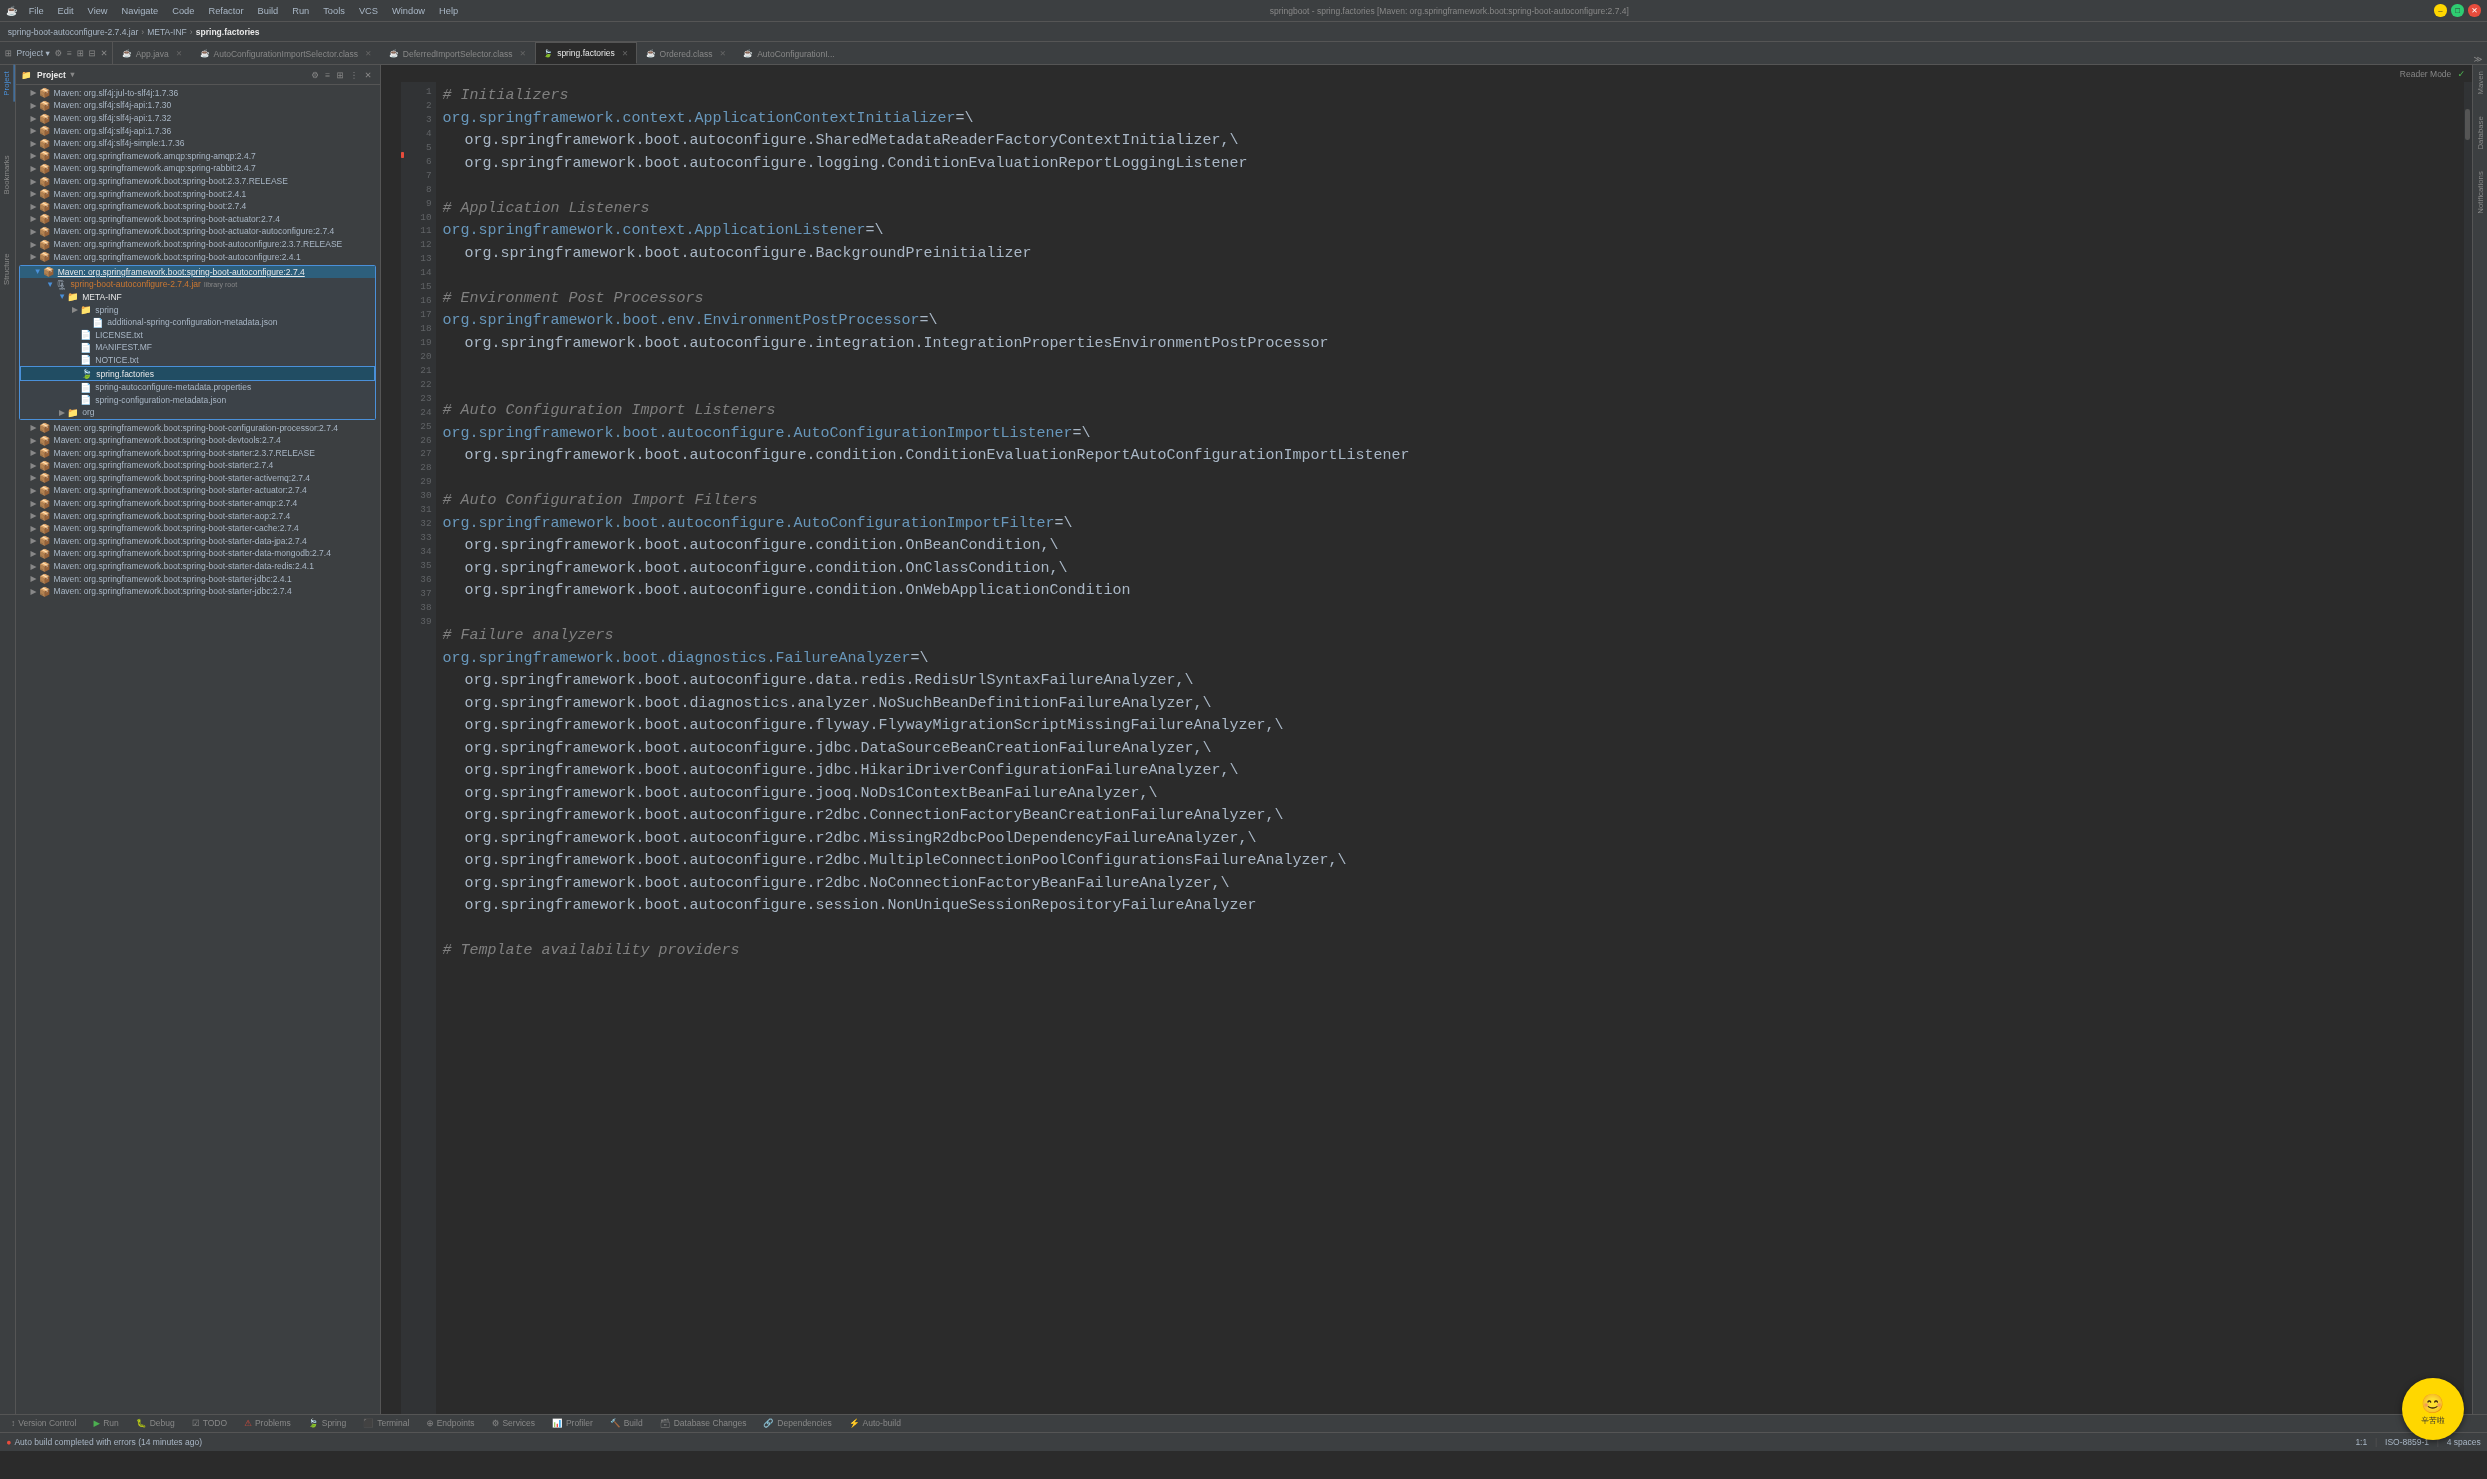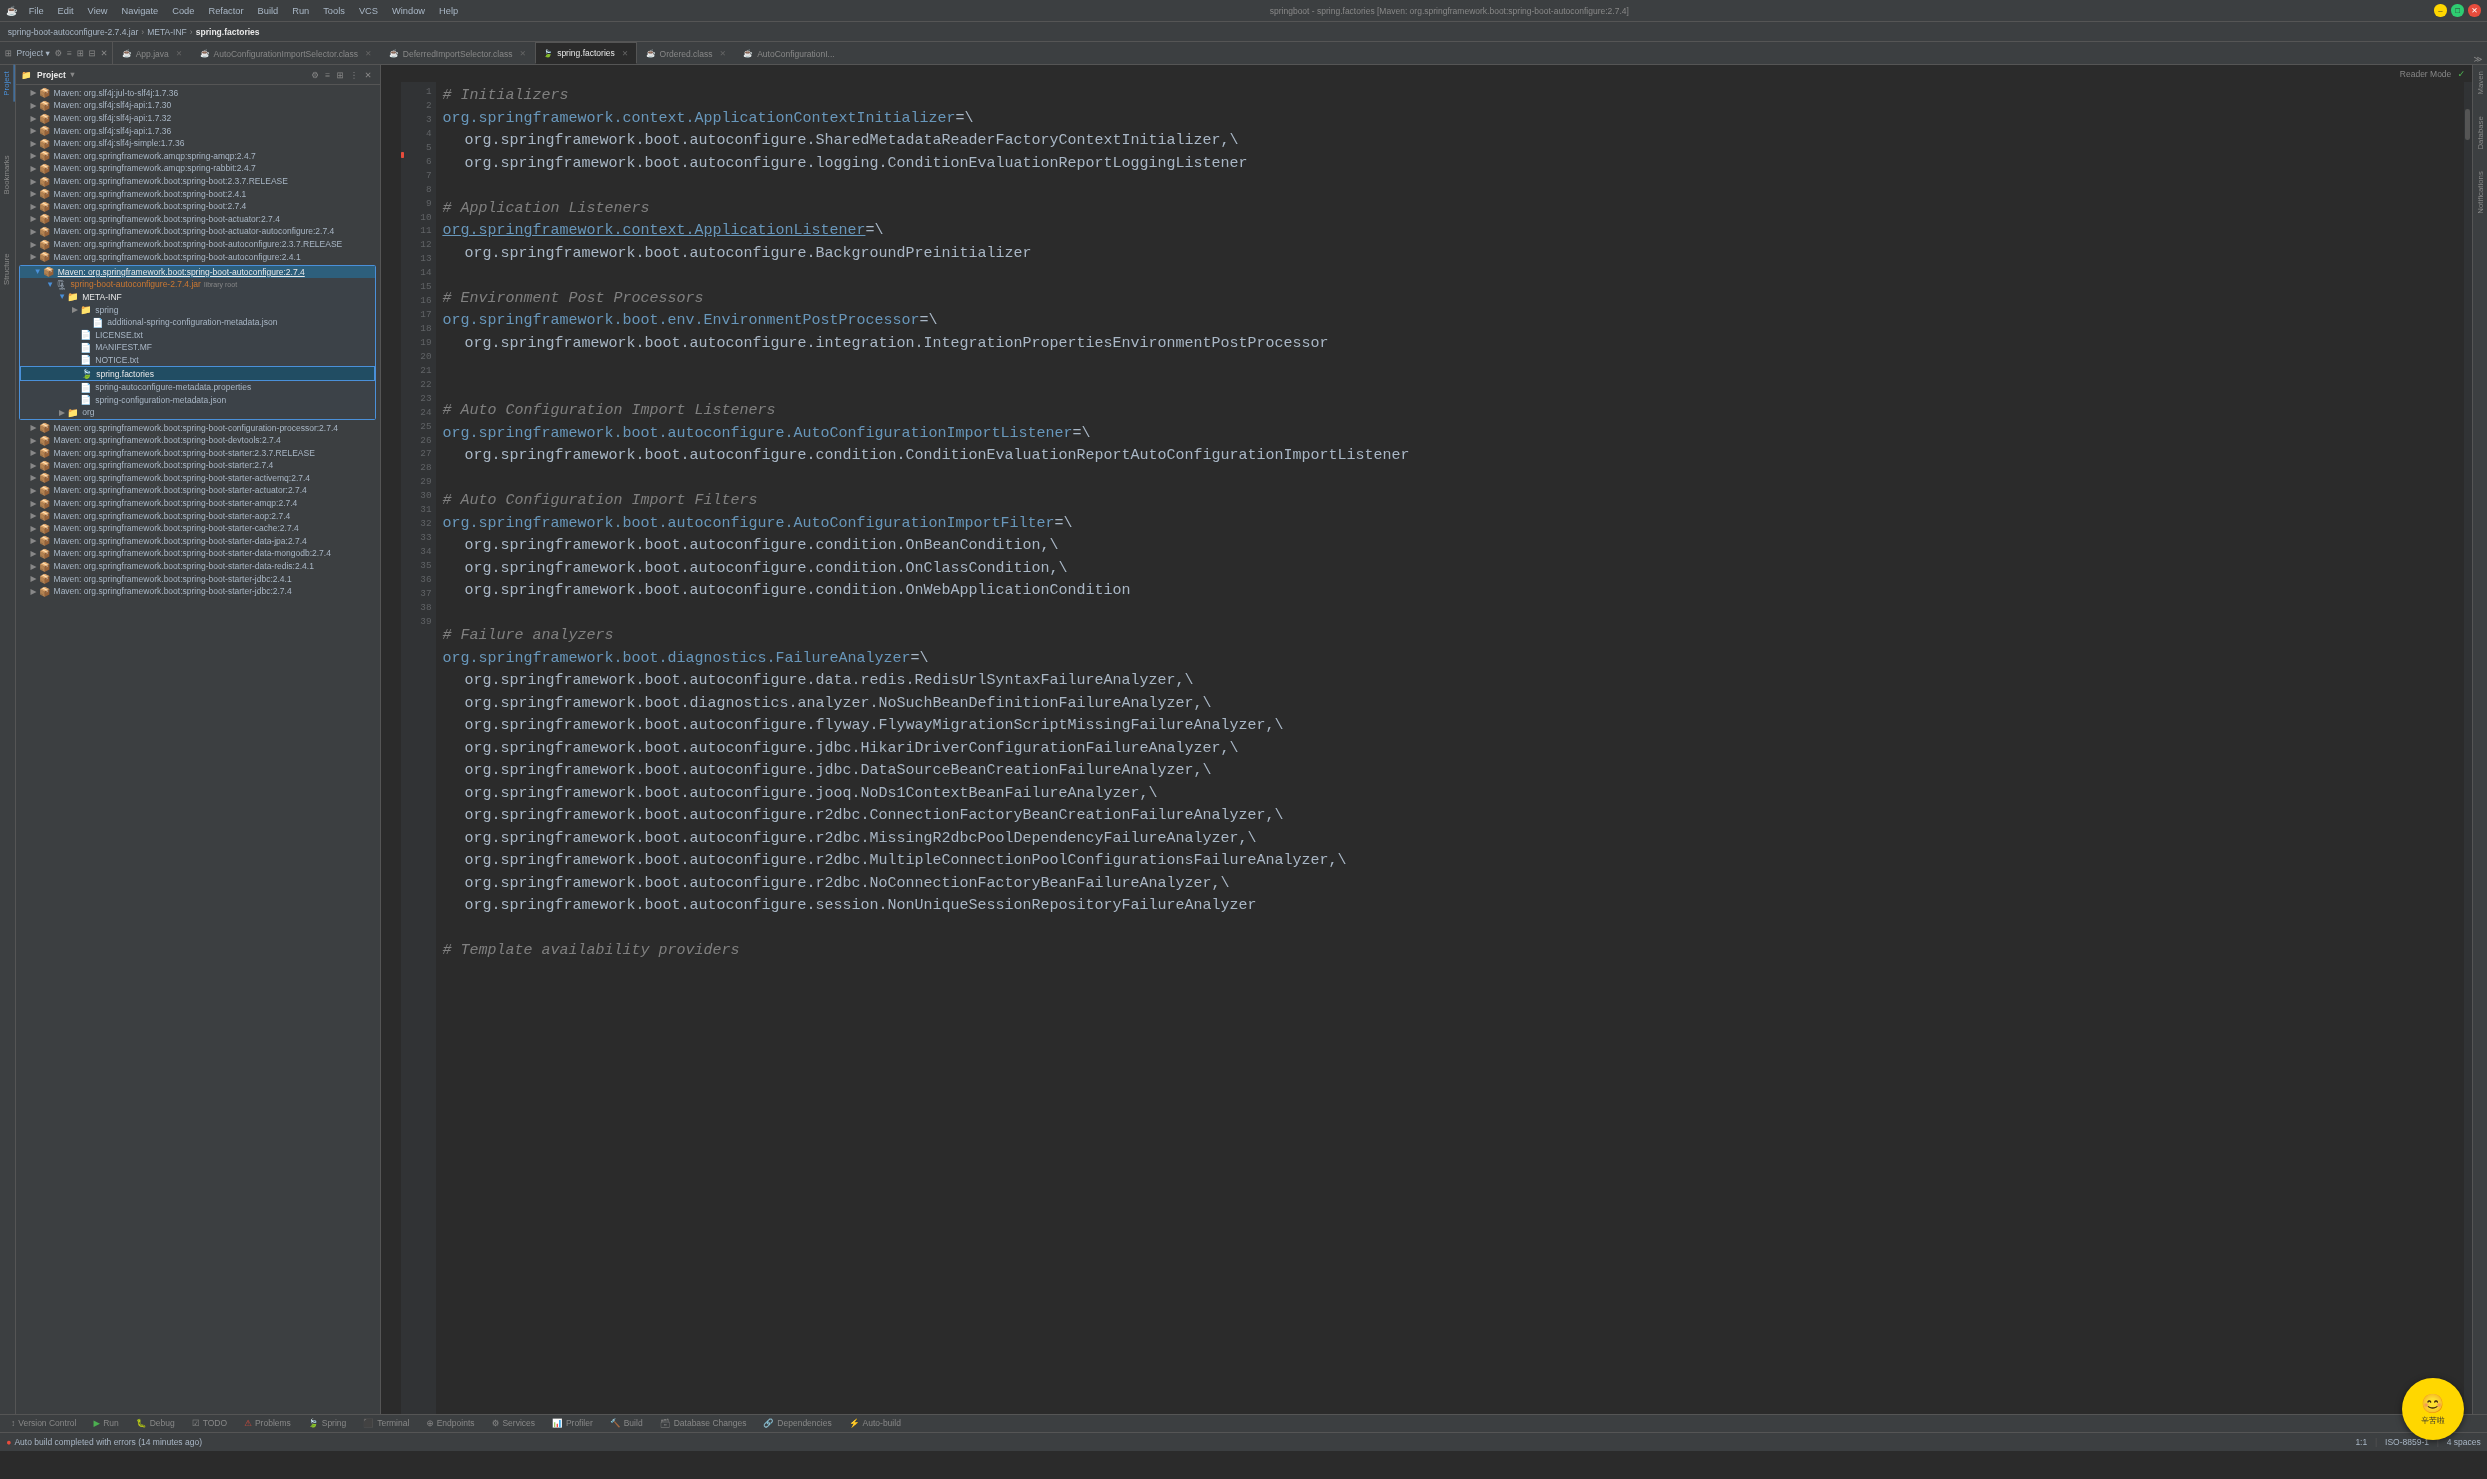--- a/index.html
+++ b/index.html
@@ -710,21 +710,21 @@
         <div>38</div>
         <div>39</div>
       </div>
       <div id="code-content">
         <div class="code-line"><span class="c-comment"># Initializers</span></div>
         <div class="code-line"><span style="color:#6897bb;">org.springframework.context.ApplicationContextInitializer</span><span class="c-eq">=\</span></div>
         <div class="code-line"><span class="c-pkg">org.springframework.boot.autoconfigure.SharedMetadataReaderFactoryContextInitializer,\</span></div>
         <div class="code-line"><span class="c-pkg">org.springframework.boot.autoconfigure.logging.ConditionEvaluationReportLoggingListener</span></div>
         <div class="code-line">&nbsp;</div>
         <div class="code-line"><span class="c-comment"># Application Listeners</span></div>
-        <div class="code-line"><span style="color:#6897bb;text-decoration:underline;">org.springframework.context.ApplicationListener</span><span class="c-eq">=\</span></div>
+        <div class="code-line"><span style="color:#6897bb;">org.springframework.context.ApplicationListener</span><span class="c-eq">=\</span></div>
         <div class="code-line"><span class="c-pkg">org.springframework.boot.autoconfigure.BackgroundPreinitializer</span></div>
         <div class="code-line">&nbsp;</div>
         <div class="code-line"><span class="c-comment"># Environment Post Processors</span></div>
         <div class="code-line"><span style="color:#6897bb;">org.springframework.boot.env.EnvironmentPostProcessor</span><span class="c-eq">=\</span></div>
         <div class="code-line"><span class="c-pkg">org.springframework.boot.autoconfigure.integration.IntegrationPropertiesEnvironmentPostProcessor</span></div>
         <div class="code-line">&nbsp;</div>
         <div class="code-line">&nbsp;</div>
         <div class="code-line"><span class="c-comment"># Auto Configuration Import Listeners</span></div>
         <div class="code-line"><span style="color:#6897bb;">org.springframework.boot.autoconfigure.AutoConfigurationImportListener</span><span class="c-eq">=\</span></div>
         <div class="code-line"><span class="c-pkg">org.springframework.boot.autoconfigure.condition.ConditionEvaluationReportAutoConfigurationImportListener</span></div>
@@ -733,22 +733,22 @@
         <div class="code-line"><span style="color:#6897bb;">org.springframework.boot.autoconfigure.AutoConfigurationImportFilter</span><span class="c-eq">=\</span></div>
         <div class="code-line"><span class="c-pkg">org.springframework.boot.autoconfigure.condition.OnBeanCondition,\</span></div>
         <div class="code-line"><span class="c-pkg">org.springframework.boot.autoconfigure.condition.OnClassCondition,\</span></div>
         <div class="code-line"><span class="c-pkg">org.springframework.boot.autoconfigure.condition.OnWebApplicationCondition</span></div>
         <div class="code-line">&nbsp;</div>
         <div class="code-line"><span class="c-comment"># Failure analyzers</span></div>
         <div class="code-line"><span style="color:#6897bb;">org.springframework.boot.diagnostics.FailureAnalyzer</span><span class="c-eq">=\</span></div>
         <div class="code-line"><span class="c-pkg">org.springframework.boot.autoconfigure.data.redis.RedisUrlSyntaxFailureAnalyzer,\</span></div>
         <div class="code-line"><span class="c-pkg">org.springframework.boot.diagnostics.analyzer.NoSuchBeanDefinitionFailureAnalyzer,\</span></div>
         <div class="code-line"><span class="c-pkg">org.springframework.boot.autoconfigure.flyway.FlywayMigrationScriptMissingFailureAnalyzer,\</span></div>
+        <div class="code-line"><span class="c-pkg">org.springframework.boot.autoconfigure.jdbc.DataSourceBeanCreationFailureAnalyzer,\</span></div>
         <div class="code-line"><span class="c-pkg">org.springframework.boot.autoconfigure.jdbc.HikariDriverConfigurationFailureAnalyzer,\</span></div>
-        <div class="code-line"><span class="c-pkg">org.springframework.boot.autoconfigure.jdbc.DataSourceBeanCreationFailureAnalyzer,\</span></div>
         <div class="code-line"><span class="c-pkg">org.springframework.boot.autoconfigure.jooq.NoDs1ContextBeanFailureAnalyzer,\</span></div>
         <div class="code-line"><span class="c-pkg">org.springframework.boot.autoconfigure.r2dbc.ConnectionFactoryBeanCreationFailureAnalyzer,\</span></div>
         <div class="code-line"><span class="c-pkg">org.springframework.boot.autoconfigure.r2dbc.MissingR2dbcPoolDependencyFailureAnalyzer,\</span></div>
         <div class="code-line"><span class="c-pkg">org.springframework.boot.autoconfigure.r2dbc.MultipleConnectionPoolConfigurationsFailureAnalyzer,\</span></div>
         <div class="code-line"><span class="c-pkg">org.springframework.boot.autoconfigure.r2dbc.NoConnectionFactoryBeanFailureAnalyzer,\</span></div>
         <div class="code-line"><span class="c-pkg">org.springframework.boot.autoconfigure.session.NonUniqueSessionRepositoryFailureAnalyzer</span></div>
         <div class="code-line">&nbsp;</div>
         <div class="code-line"><span class="c-comment"># Template availability providers</span></div>
       </div>
 

